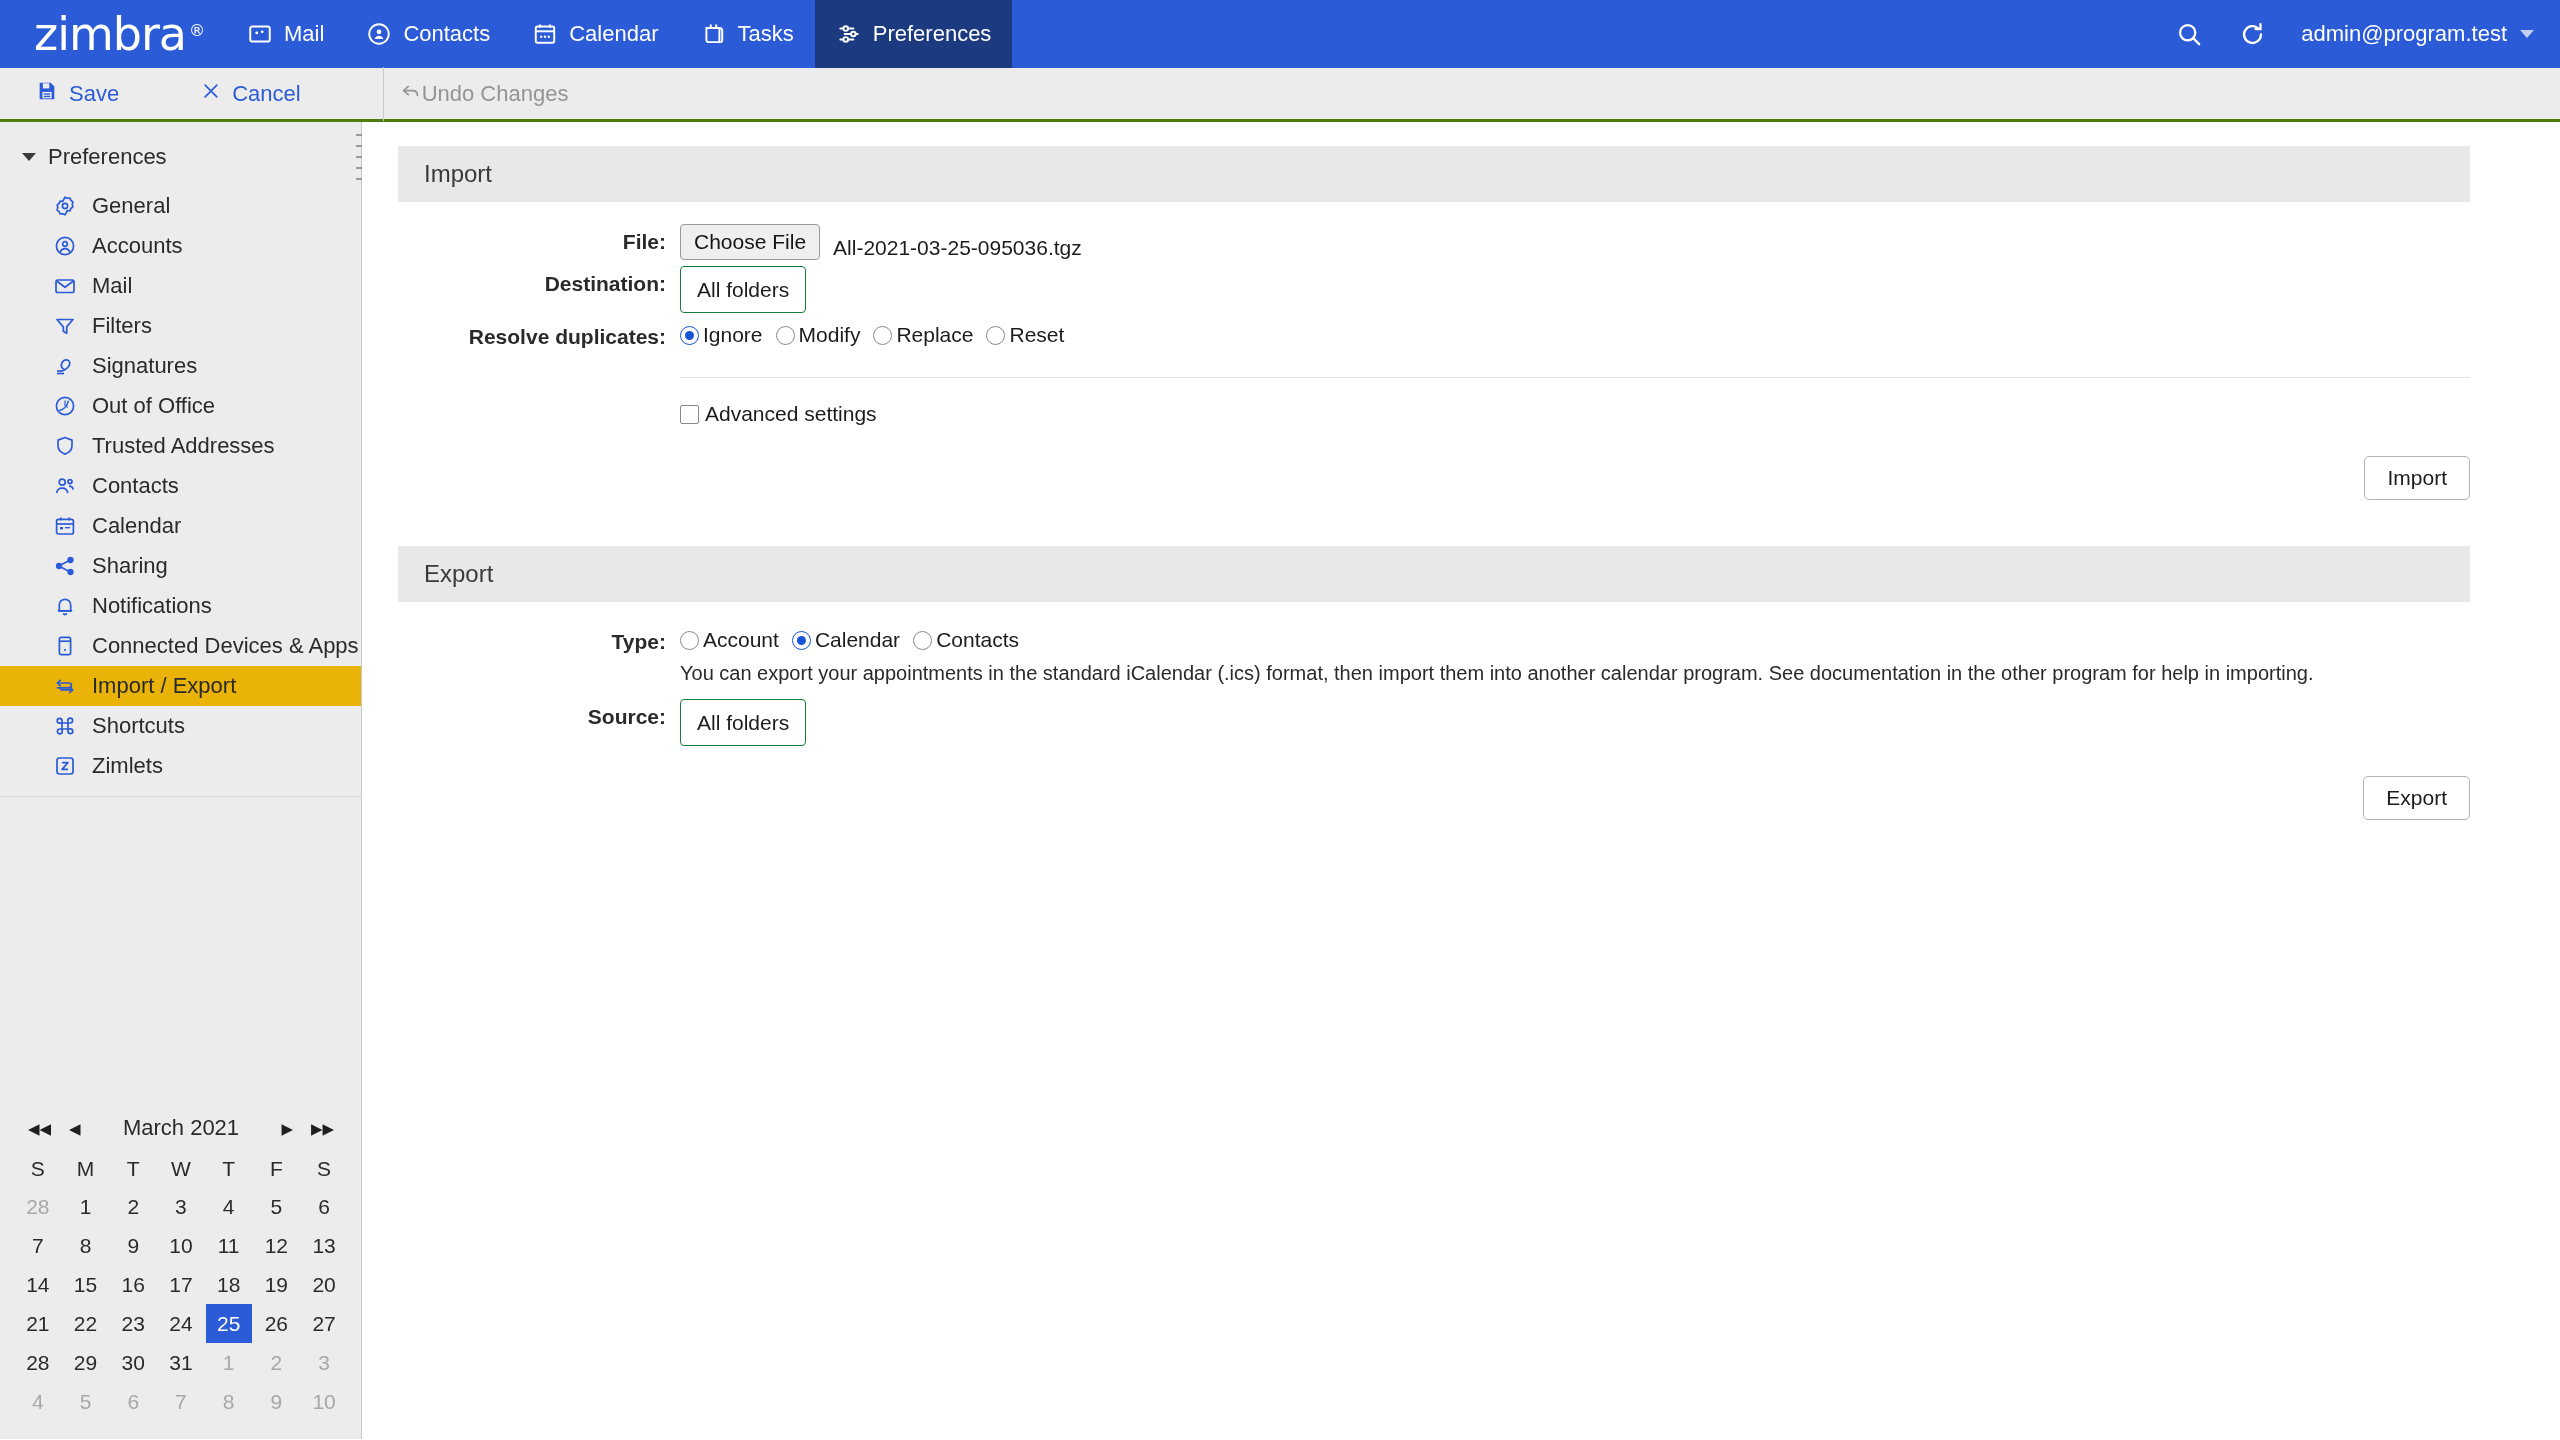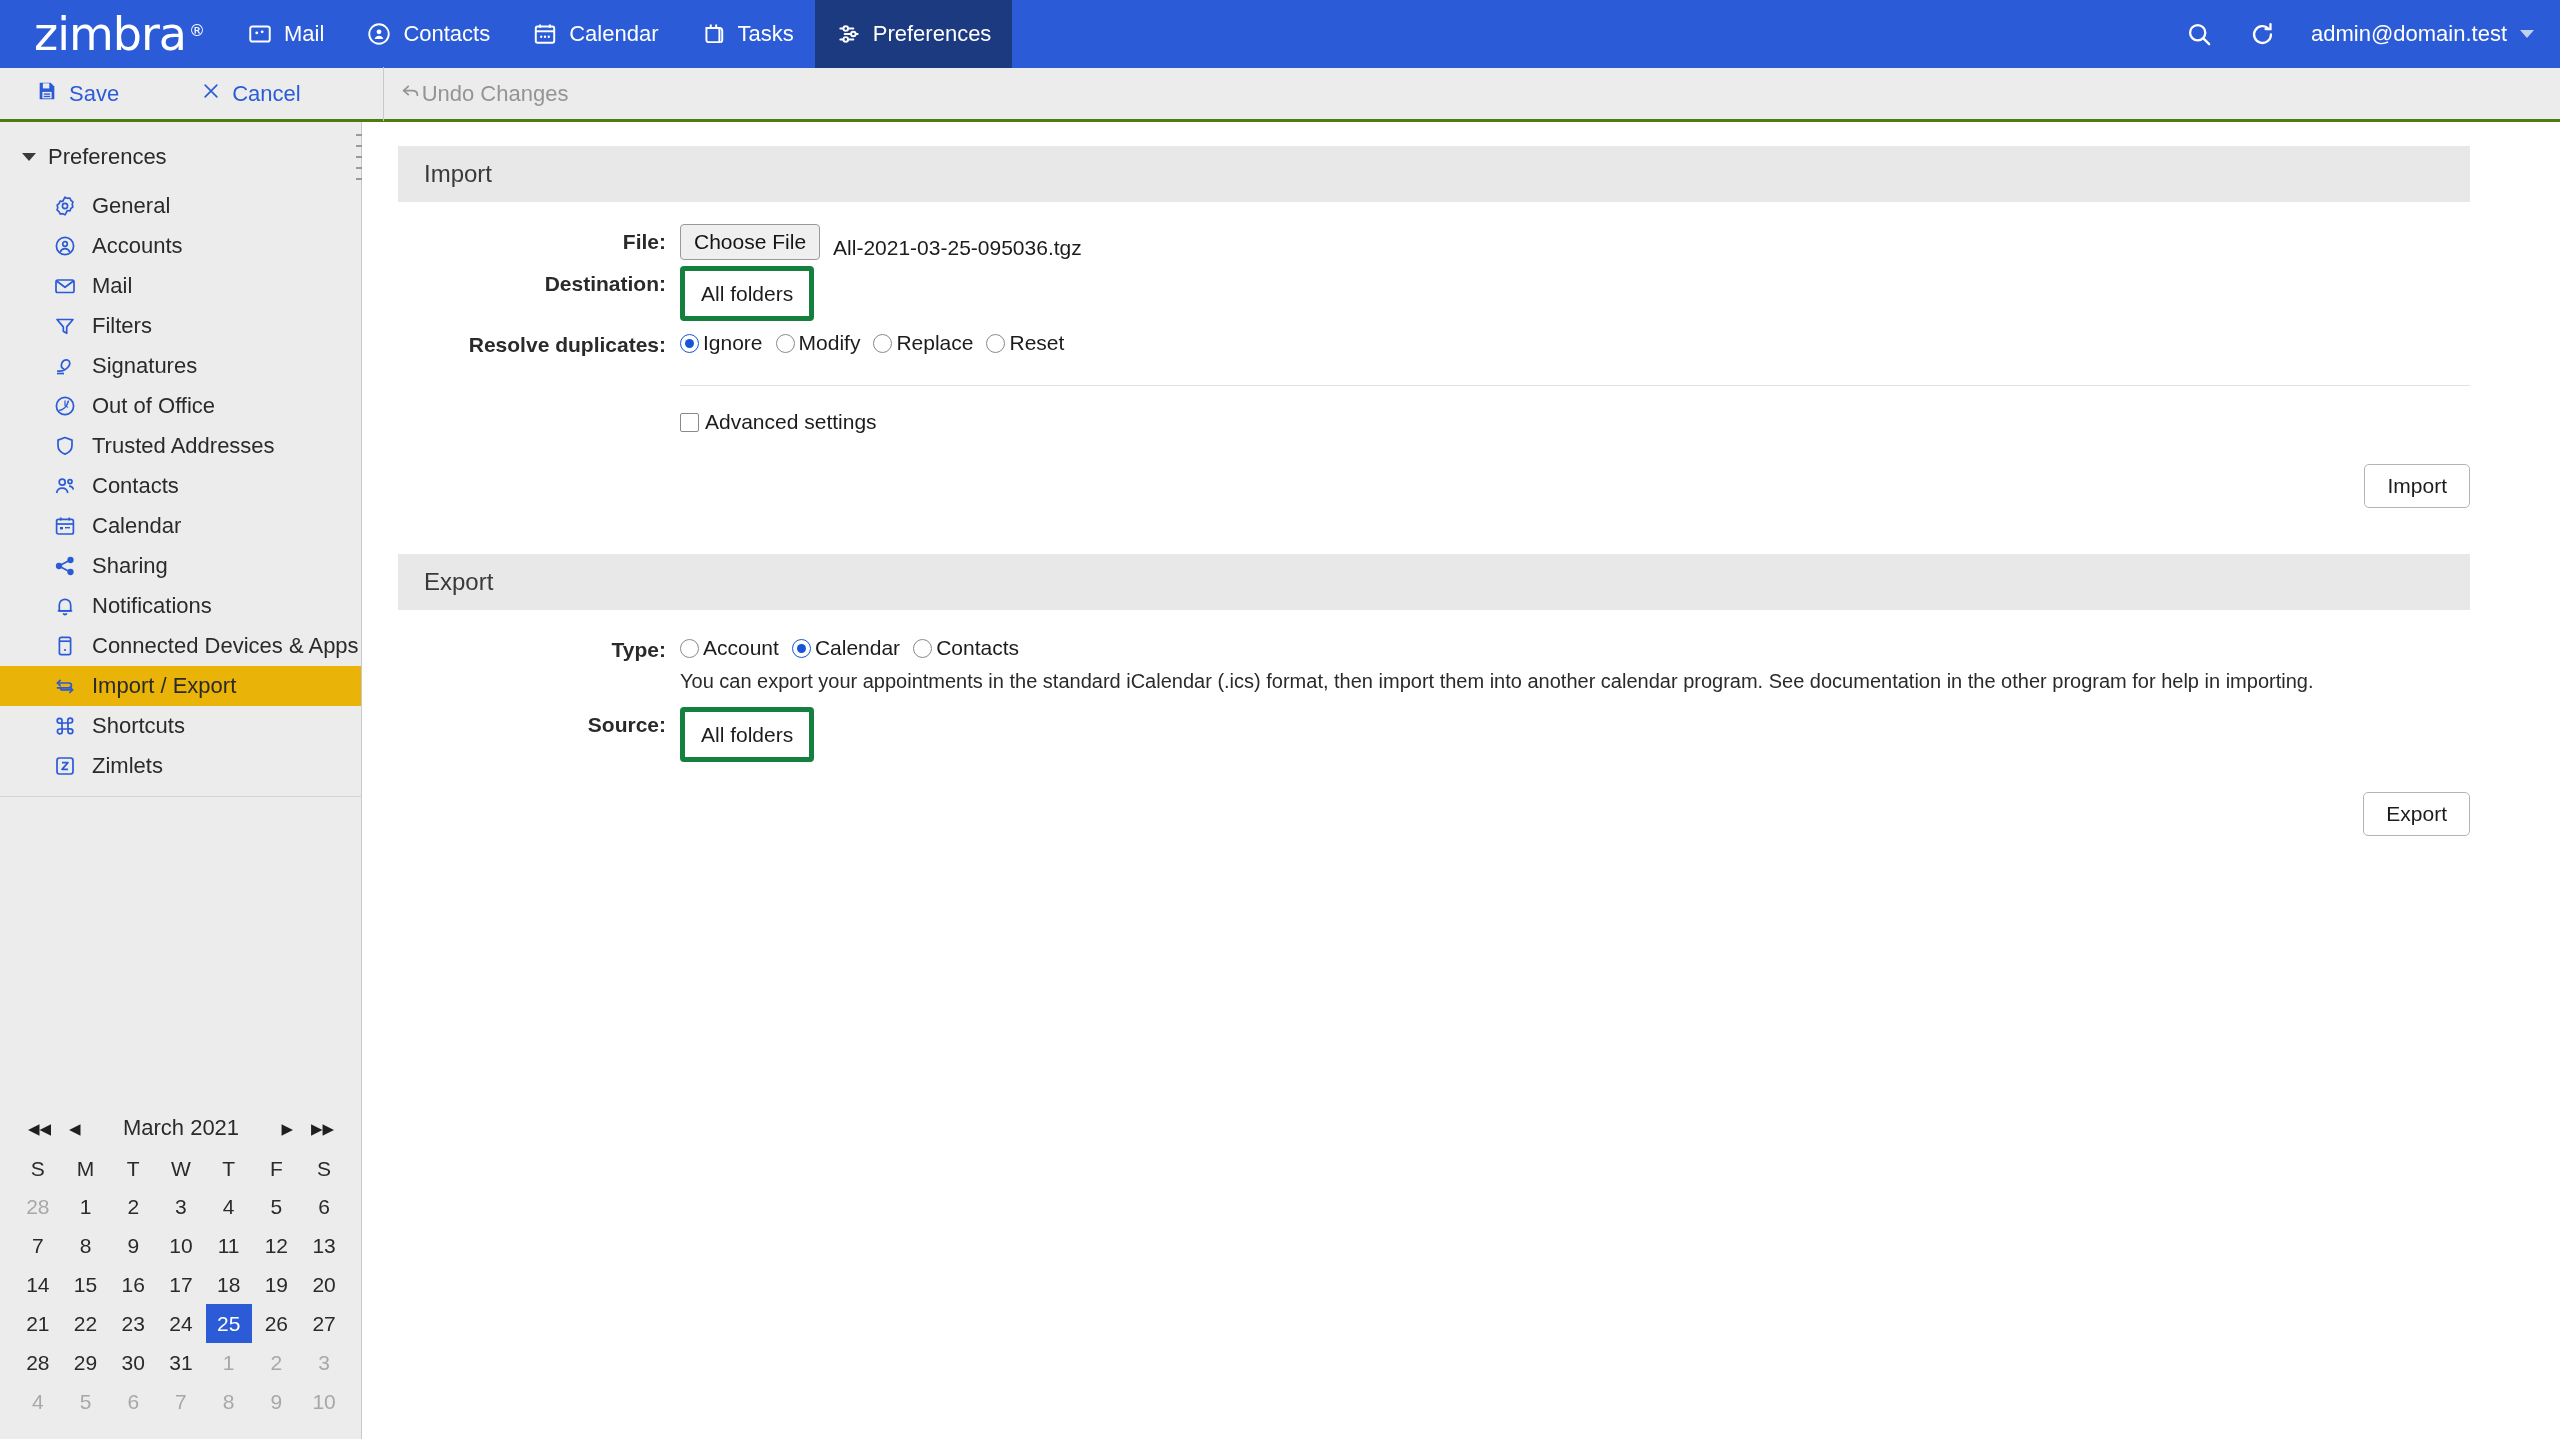--- a/index.html
+++ b/index.html
@@ -191,21 +191,21 @@
     border-radius: 4px;
     font-size: 21px;
     padding: 5px 13px;
     color: #141414;
     cursor: pointer;
     font-family: "Liberation Sans", sans-serif;
   }
   .file-name { font-size: 21px; color: #1c1c1c; margin-left: 13px; }
 
   .folder-select {
-    border: 5px solid #15803d;
+    border: 1px solid #15803d;
     border-radius: 4px;
     background: #ffffff;
     font-size: 21px;
     color: #1c1c1c;
     padding: 11px 16px;
     min-width: 105px;
     cursor: pointer;
     line-height: 1.1;
   }
 
@@ -333,21 +333,21 @@
         <path d="M15.2 15.2L20 20"></path>
       </svg>
     </span>
     <span class="hdr-icon">
       <svg width="29" height="29" viewBox="0 0 24 24" fill="none" stroke="#fff" stroke-width="1.9" stroke-linecap="round">
         <path d="M19 12a7 7 0 1 1-2.1-5"></path>
         <path d="M18.6 3.4v4.1h-4.1"></path>
       </svg>
     </span>
     <span class="account-box">
-      <span>admin@domain.test</span>
+      <span>admin@program.test</span>
       <span class="caret-down"></span>
     </span>
   </div>
 </div>
 
 <div class="toolbar">
   <div class="tb-btn tb-save">
     <span>
       <svg width="22" height="22" viewBox="0 0 24 24" fill="#2b5bd7">
         <path d="M4 3h12l4 4v14H4z"></path>

